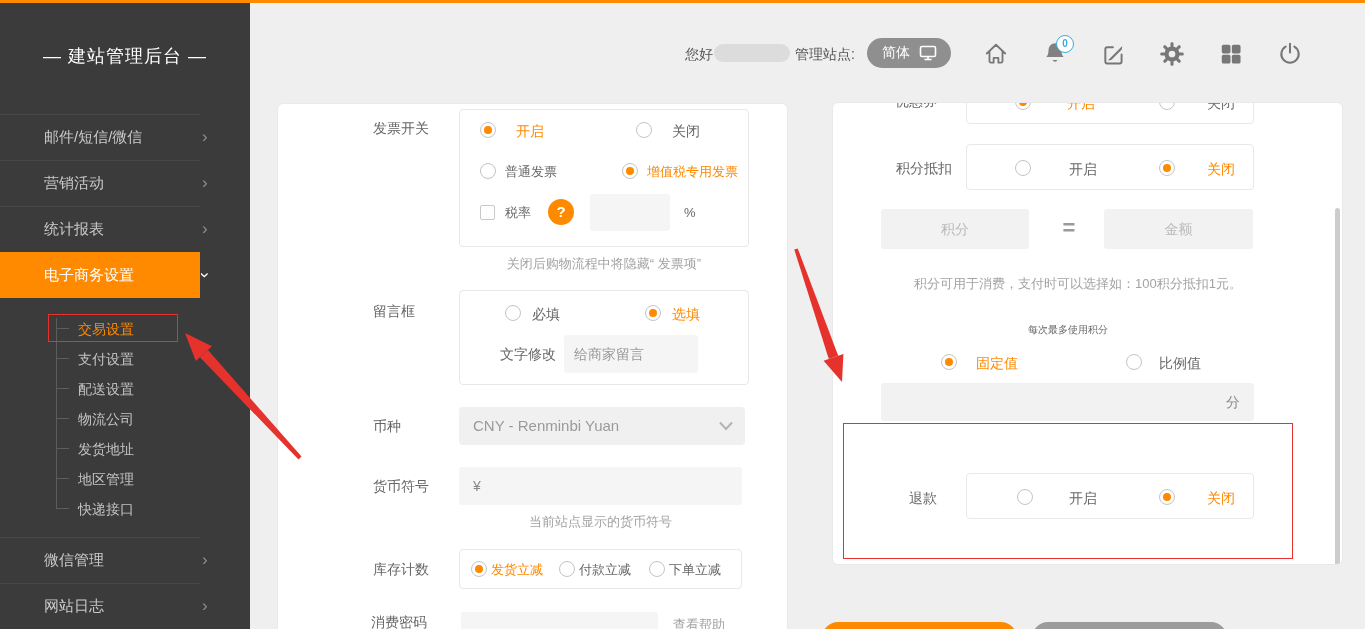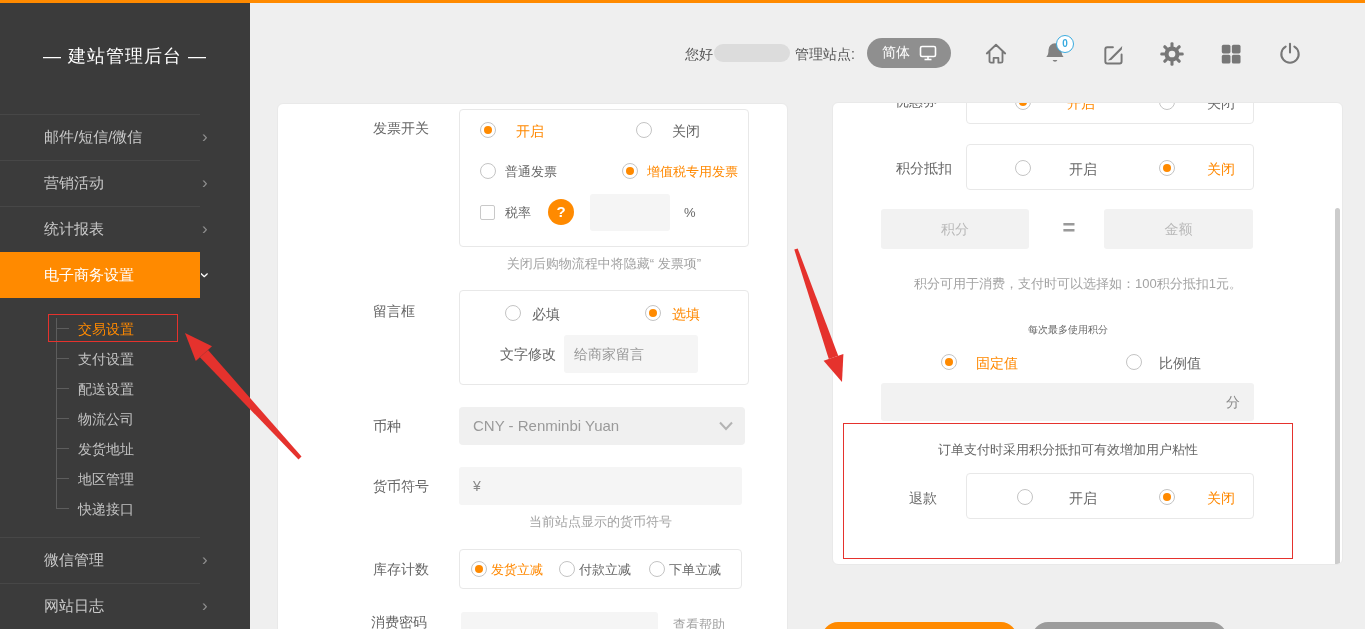--- a/index.html
+++ b/index.html
@@ -258,21 +258,20 @@
   <span class="radio sel" style="left:108px;top:251px"></span>
   <span class="opt opt14 on" style="left:143px;top:252px">固定值</span>
   <span class="radio" style="left:293px;top:251px"></span>
   <span class="opt opt14" style="left:326px;top:252px">比例值</span>
 
   <div class="ginput" style="left:48px;top:280px;width:373px;height:38px;line-height:38px;background:#f2f2f2;text-align:right;padding-right:14px;color:#888">
     <span>分</span>
   </div>
 
   <div class="redbox" style="left:10px;top:320px;width:450px;height:136px"></div>
-  <div class="note" style="left:10px;top:338px;width:450px;color:#666">订单支付时采用积分抵扣可有效增加用户粘性</div>
 
   <span class="lbl" style="left:76px;top:387px">退款</span>
   <div class="gbox" style="left:133px;top:370px;width:288px;height:46px">
     <span class="radio" style="left:50px;top:15px"></span>
     <span class="opt opt14" style="left:102px;top:16px">开启</span>
     <span class="radio sel" style="left:192px;top:15px"></span>
     <span class="opt opt14 on" style="left:240px;top:16px">关闭</span>
   </div>
 
   <div class="thumb" style="left:502px;top:105px;height:358px"></div>

